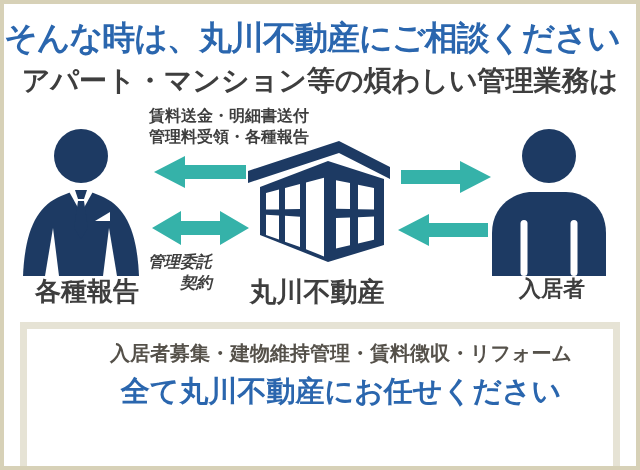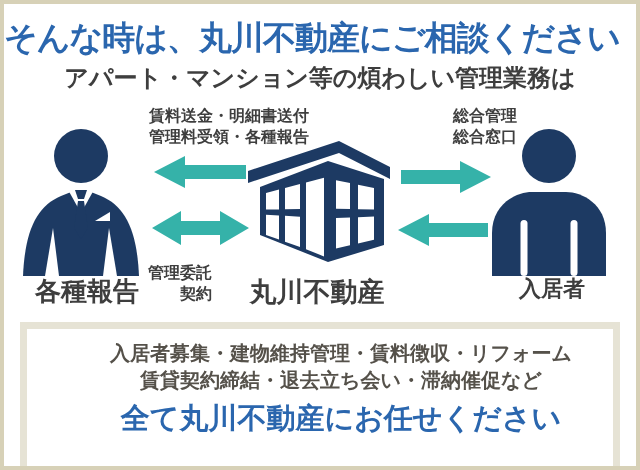--- a/index.html
+++ b/index.html
@@ -15,21 +15,21 @@
   .abs{position:absolute;}
   .title{
     left:0;top:12px;width:632px;
     text-align:left;
     font-size:33px;font-weight:bold;color:#2a66ae;
     letter-spacing:-1px;white-space:nowrap;
   }
   .subtitle{
     left:0;top:58px;width:632px;
     text-align:center;
-    font-size:24px;font-weight:bold;color:#3e3e3e;
+    font-size:28px;font-weight:bold;color:#3e3e3e;
     white-space:nowrap;
   }
   .flow-label{
     font-size:16px;font-weight:bold;color:#3e3e3e;
     line-height:21px;text-align:right;white-space:nowrap;
   }
   .entity-label{
     font-weight:bold;color:#3e3e3e;text-align:center;white-space:nowrap;
   }
   .arrow svg, .icon svg{display:block;}
@@ -55,24 +55,20 @@
 <body>
 
 <div class="page">
 
   <div class="abs title">そんな時は、丸川不動産にご相談ください</div>
   <div class="abs subtitle">アパート・マンション等の煩わしい管理業務は</div>
 
   <div class="abs flow-label" style="left:95px;top:101px;width:210px;">
     <span>賃料送金・明細書送付</span><br>
     <span>管理料受領・各種報告</span>
-  </div>
-  <div class="abs flow-label" style="left:383px;top:101px;width:130px;">
-    <span>総合管理</span><br>
-    <span>総合窓口</span>
   </div>
 
   <div class="abs icon" style="left:12px;top:124px;">
     <svg width="137" height="148" viewBox="0 0 135 148" xmlns="http://www.w3.org/2000/svg">
       <circle cx="64" cy="28" r="27" fill="#1d3a63"></circle>
       <path d="M6,148 C8,102 20,78 44,68 L64,60 L84,68 C108,78 120,102 122,148 Z" fill="#1d3a63"></path>
       <polygon points="50,60 64,85 78,60" fill="#ffffff"></polygon>
       <polygon points="58,62 70,62 67,71 61,71" fill="#1d3a63"></polygon>
       <polygon points="61,73 67,73 71,100 64,111 57,100" fill="#1d3a63"></polygon>
       <polygon points="78,93 93,84 93,93" fill="#ffffff"></polygon>
@@ -121,28 +117,27 @@
     <svg width="90" height="32" viewBox="0 0 90 32" xmlns="http://www.w3.org/2000/svg">
       <polygon points="90,16 59,0 59,9 0,9 0,23 59,23 59,32" fill="#35b2a9"></polygon>
     </svg>
   </div>
   <div class="abs arrow" style="left:394px;top:210px;">
     <svg width="90" height="32" viewBox="0 0 90 32" xmlns="http://www.w3.org/2000/svg">
       <polygon points="0,16 31,0 31,9 90,9 90,23 31,23 31,32" fill="#35b2a9"></polygon>
     </svg>
   </div>
 
-  <div class="abs flow-label" style="left:118px;top:258px;width:90px;">
+  <div class="abs flow-label" style="left:118px;top:247px;width:90px;font-style:italic;">
     <span>管理委託</span><br>
     <span>契約</span>
   </div>
 
   <div class="abs entity-label" style="left:8px;top:270px;width:150px;font-size:26px;">各種報告</div>
   <div class="abs entity-label" style="left:228px;top:270px;width:170px;font-size:27px;">丸川不動産</div>
   <div class="abs entity-label" style="left:488px;top:270px;width:120px;font-size:22px;">入居者</div>
 
   <div class="abs footer-box">
     <div class="services first">入居者募集・建物維持管理・賃料徴収・リフォーム</div>
-    <div class="services">賃貸契約締結・退去立ち会い・滞納催促など</div>
     <div class="cta">全て丸川不動産にお任せください</div>
   </div>
 
 </div>
 
 </body></html>

